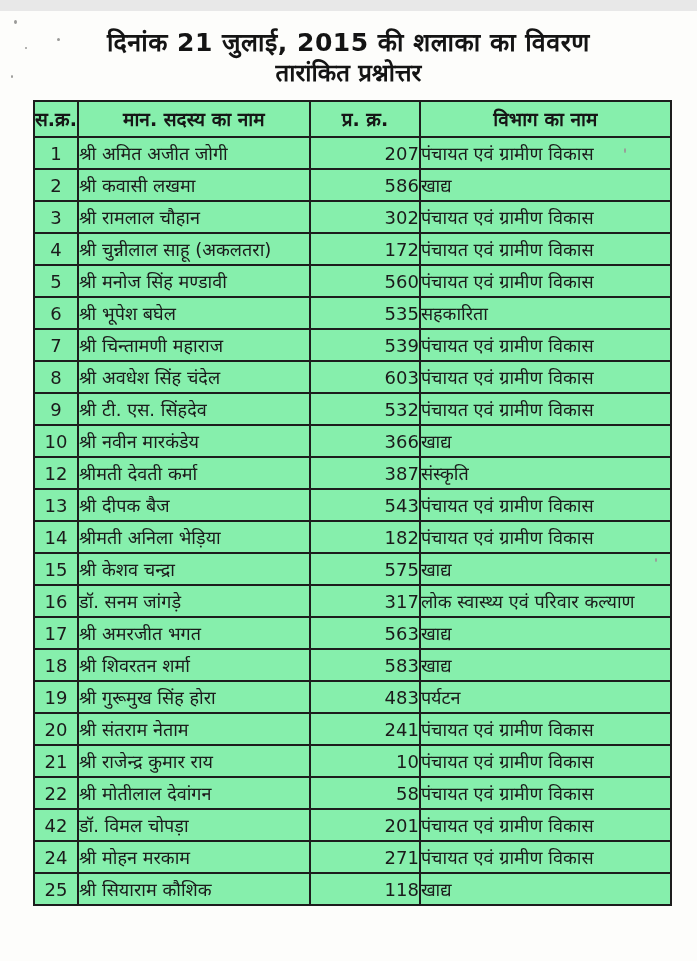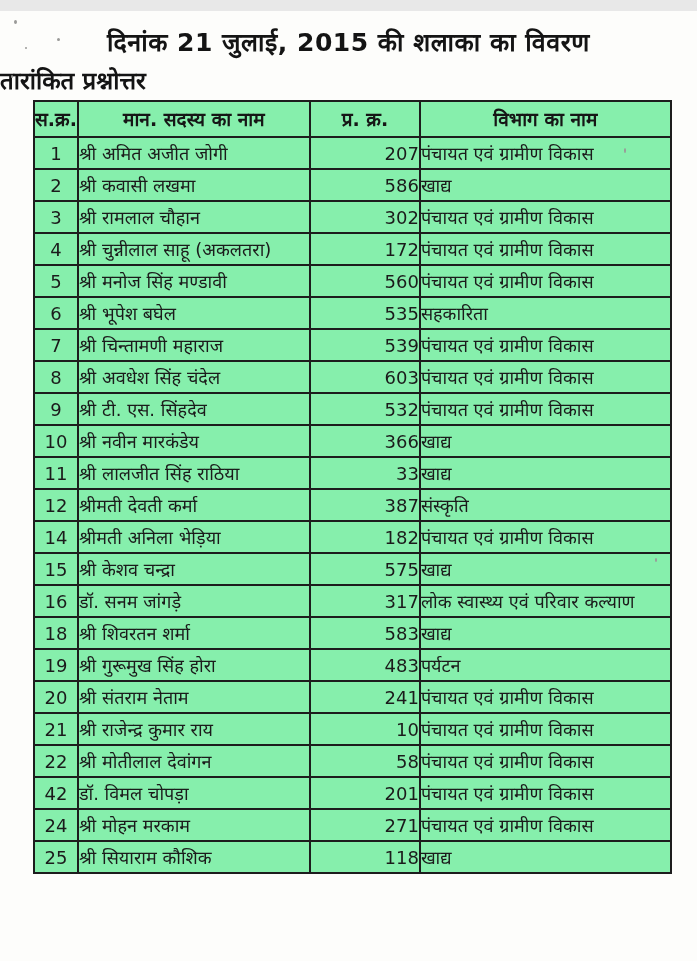--- a/index.html
+++ b/index.html
@@ -22,24 +22,24 @@
     left: 0;
     width: 100%;
     text-align: center;
     font-size: 25px;
     font-weight: bold;
     letter-spacing: 0.5px;
     color: #141414;
   }
   .doc-subtitle {
     position: absolute;
-    top: 52px;
+    top: 44px;
     left: 0;
     width: 100%;
-    text-align: left;
+    text-align: center;
     font-size: 24px;
     font-weight: bold;
     color: #141414;
   }
   table.member-table {
     position: absolute;
     top: 89px;
     left: 33px;
     border-collapse: collapse;
     table-layout: fixed;
@@ -153,48 +153,54 @@
           <td class="col-qno">532</td>
           <td class="col-dept">पंचायत एवं ग्रामीण विकास</td>
         </tr>
         <tr>
           <td class="col-sno">10</td>
           <td class="col-name">श्री नवीन मारकंडेय</td>
           <td class="col-qno">366</td>
           <td class="col-dept">खाद्य</td>
         </tr>
         <tr>
-          <td class="col-sno">11</td>
-          <td class="col-name">श्री लालजीत सिंह राठिया</td>
-          <td class="col-qno">33</td>
-          <td class="col-dept">खाद्य</td>
-        </tr>
-        <tr>
           <td class="col-sno">12</td>
           <td class="col-name">श्रीमती देवती कर्मा</td>
           <td class="col-qno">387</td>
           <td class="col-dept">संस्कृति</td>
         </tr>
         <tr>
+          <td class="col-sno">13</td>
+          <td class="col-name">श्री दीपक बैज</td>
+          <td class="col-qno">543</td>
+          <td class="col-dept">पंचायत एवं ग्रामीण विकास</td>
+        </tr>
+        <tr>
           <td class="col-sno">14</td>
           <td class="col-name">श्रीमती अनिला भेड़िया</td>
           <td class="col-qno">182</td>
           <td class="col-dept">पंचायत एवं ग्रामीण विकास</td>
         </tr>
         <tr>
           <td class="col-sno">15</td>
           <td class="col-name">श्री केशव चन्द्रा</td>
           <td class="col-qno">575</td>
           <td class="col-dept">खाद्य</td>
         </tr>
         <tr>
           <td class="col-sno">16</td>
           <td class="col-name">डॉ. सनम जांगड़े</td>
           <td class="col-qno">317</td>
           <td class="col-dept">लोक स्वास्थ्य एवं परिवार कल्याण</td>
+        </tr>
+        <tr>
+          <td class="col-sno">17</td>
+          <td class="col-name">श्री अमरजीत भगत</td>
+          <td class="col-qno">563</td>
+          <td class="col-dept">खाद्य</td>
         </tr>
         <tr>
           <td class="col-sno">18</td>
           <td class="col-name">श्री शिवरतन शर्मा</td>
           <td class="col-qno">583</td>
           <td class="col-dept">खाद्य</td>
         </tr>
         <tr>
           <td class="col-sno">19</td>
           <td class="col-name">श्री गुरूमुख सिंह होरा</td>

